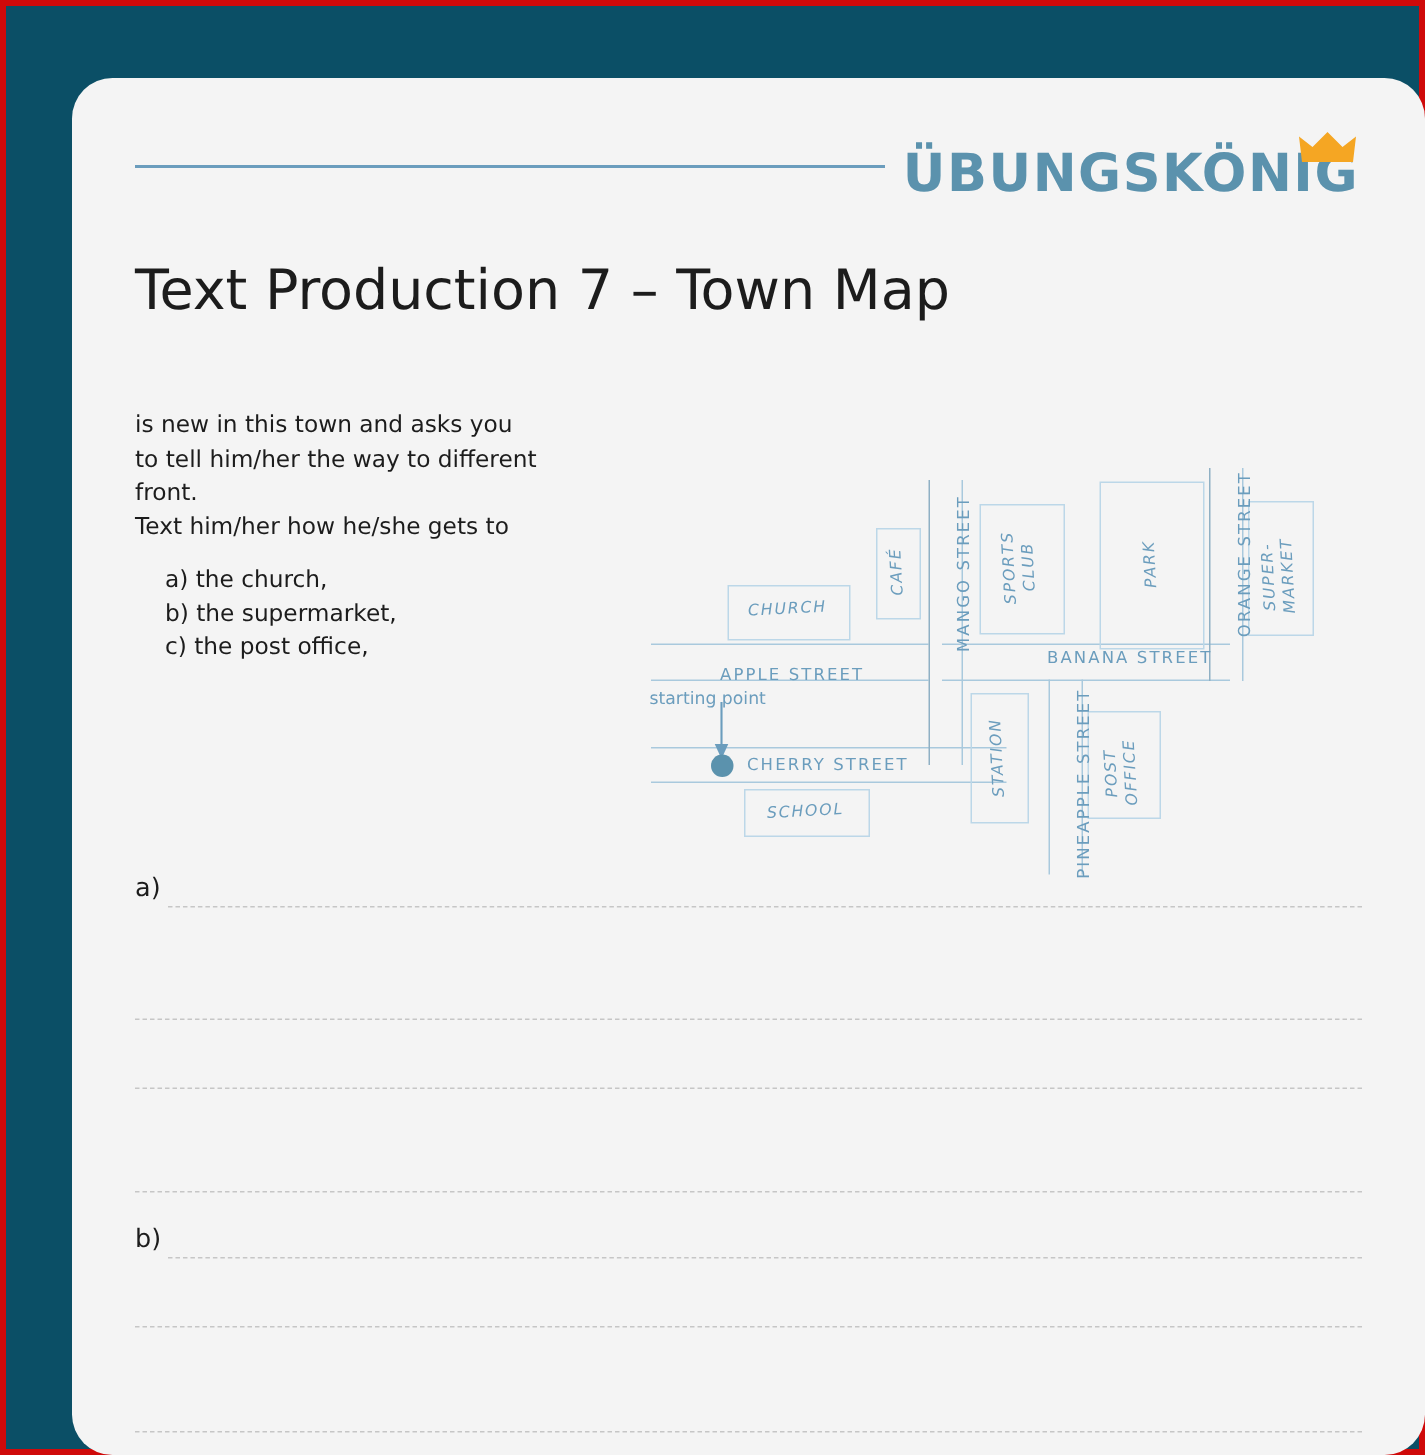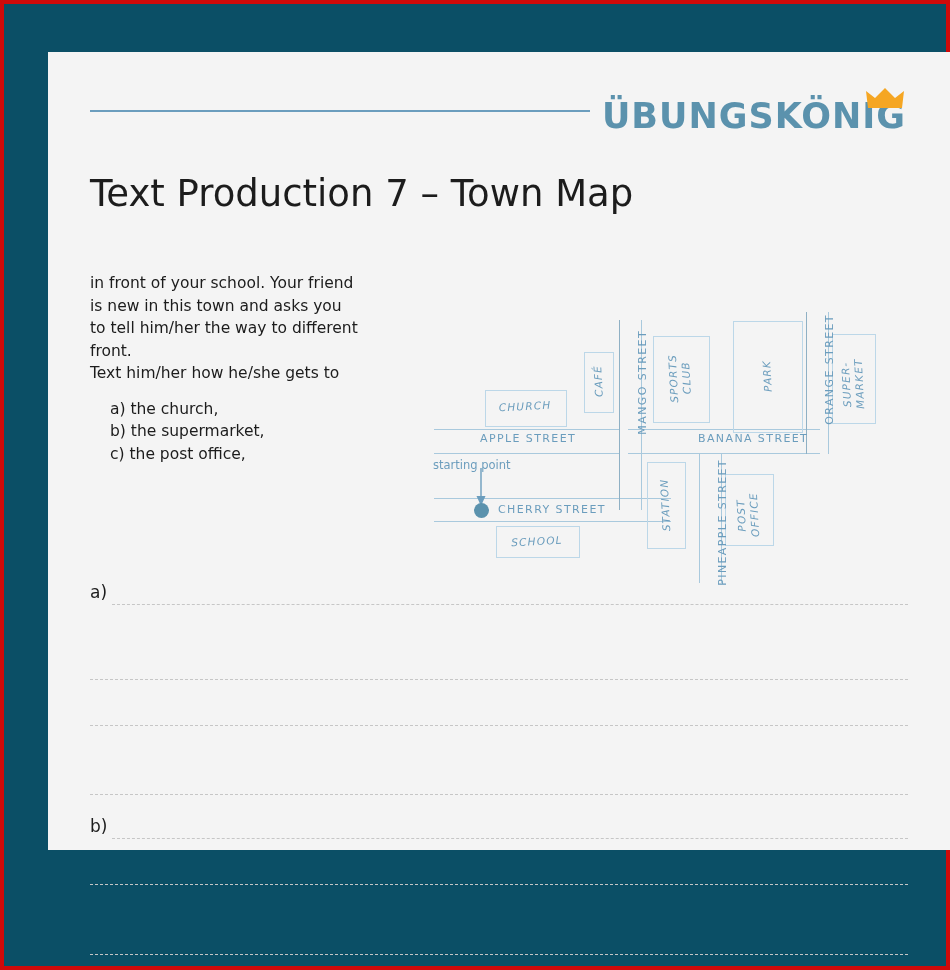--- a/index.html
+++ b/index.html
@@ -10,22 +10,23 @@
   }
   
   #frame{
     position:absolute;left:4px;top:4px;
     width:942px;height:962px;
     background:#0b4f66;
   }
   
   #paper{
     position:absolute;left:44px;top:48px;
-    width:902px;height:798px;
+    width:902px;height:918px;
     background:#f4f4f4;
+    border-radius:27px;
   }
 
   
   #hdr-rule{
     position:absolute;left:42px;top:58px;width:500px;height:2px;
     background:#6b9dbd;
   }
   #logo{
     position:absolute;right:44px;top:40px;
     height:48px;
@@ -131,21 +132,20 @@
     <div id="logo">
       <span class="word">ÜBUNGSKÖNIG</span>
       <svg id="crown" viewBox="0 0 38 24">
         <path d="M2 20 L0 3 L9 10 L19 0 L29 10 L38 3 L36 20 Z" fill="#f5a623"></path>
       </svg>
     </div>
 
     <div id="title">Text Production 7 – Town Map</div>
 
     <div id="instructions">
-      <div>in front of your school. Your friend</div>
       <div>is new in this town and asks you</div>
       <div>to tell him/her the way to different</div>
       <div>front.</div>
       <div>Text him/her how he/she gets to</div>
       <div class="gap"></div>
       <div class="item">a) the church,</div>
       <div class="item">b) the supermarket,</div>
       <div class="item">c) the post office,</div>
     </div>
 
@@ -187,21 +187,21 @@
       <div class="bld-label" style="left:339px;top:108px;width:80px;transform:rotate(-93deg);">PARK</div>
 
       <div class="bld-label" style="left:425px;top:109px;width:80px;transform:rotate(-93deg);line-height:13px;white-space:normal;"><span>SUPER-</span><br><span>MARKET</span></div>
 
       <div class="bld-label" style="left:237px;top:237px;width:80px;transform:rotate(-93deg);">STATION</div>
 
       <div class="bld-label" style="left:320px;top:240px;width:80px;transform:rotate(-93deg);line-height:13px;white-space:normal;"><span>POST</span><br><span>OFFICE</span></div>
 
       <div class="bld-label" style="left:108px;top:273px;width:82px;transform:rotate(-3deg);">SCHOOL</div>
 
-      <div class="st-label" style="left:92px;top:170px;">APPLE STREET</div>
+      <div class="st-label" style="left:92px;top:181px;">APPLE STREET</div>
 
       <div class="st-label" style="left:270px;top:170px;margin-left:40px;">BANANA STREET</div>
 
       <div class="st-label" style="left:110px;top:241px;">CHERRY STREET</div>
 
       <div class="st-label vert" style="left:248px;top:68px;transform:rotate(-90deg) translate(-100%,0);">MANGO STREET</div>
 
       <div class="st-label vert" style="left:435px;top:52px;transform:rotate(-90deg) translate(-100%,0);">ORANGE STREET</div>
 
       <div class="st-label vert" style="left:328px;top:197px;transform:rotate(-90deg) translate(-100%,0);">PINEAPPLE STREET</div>

